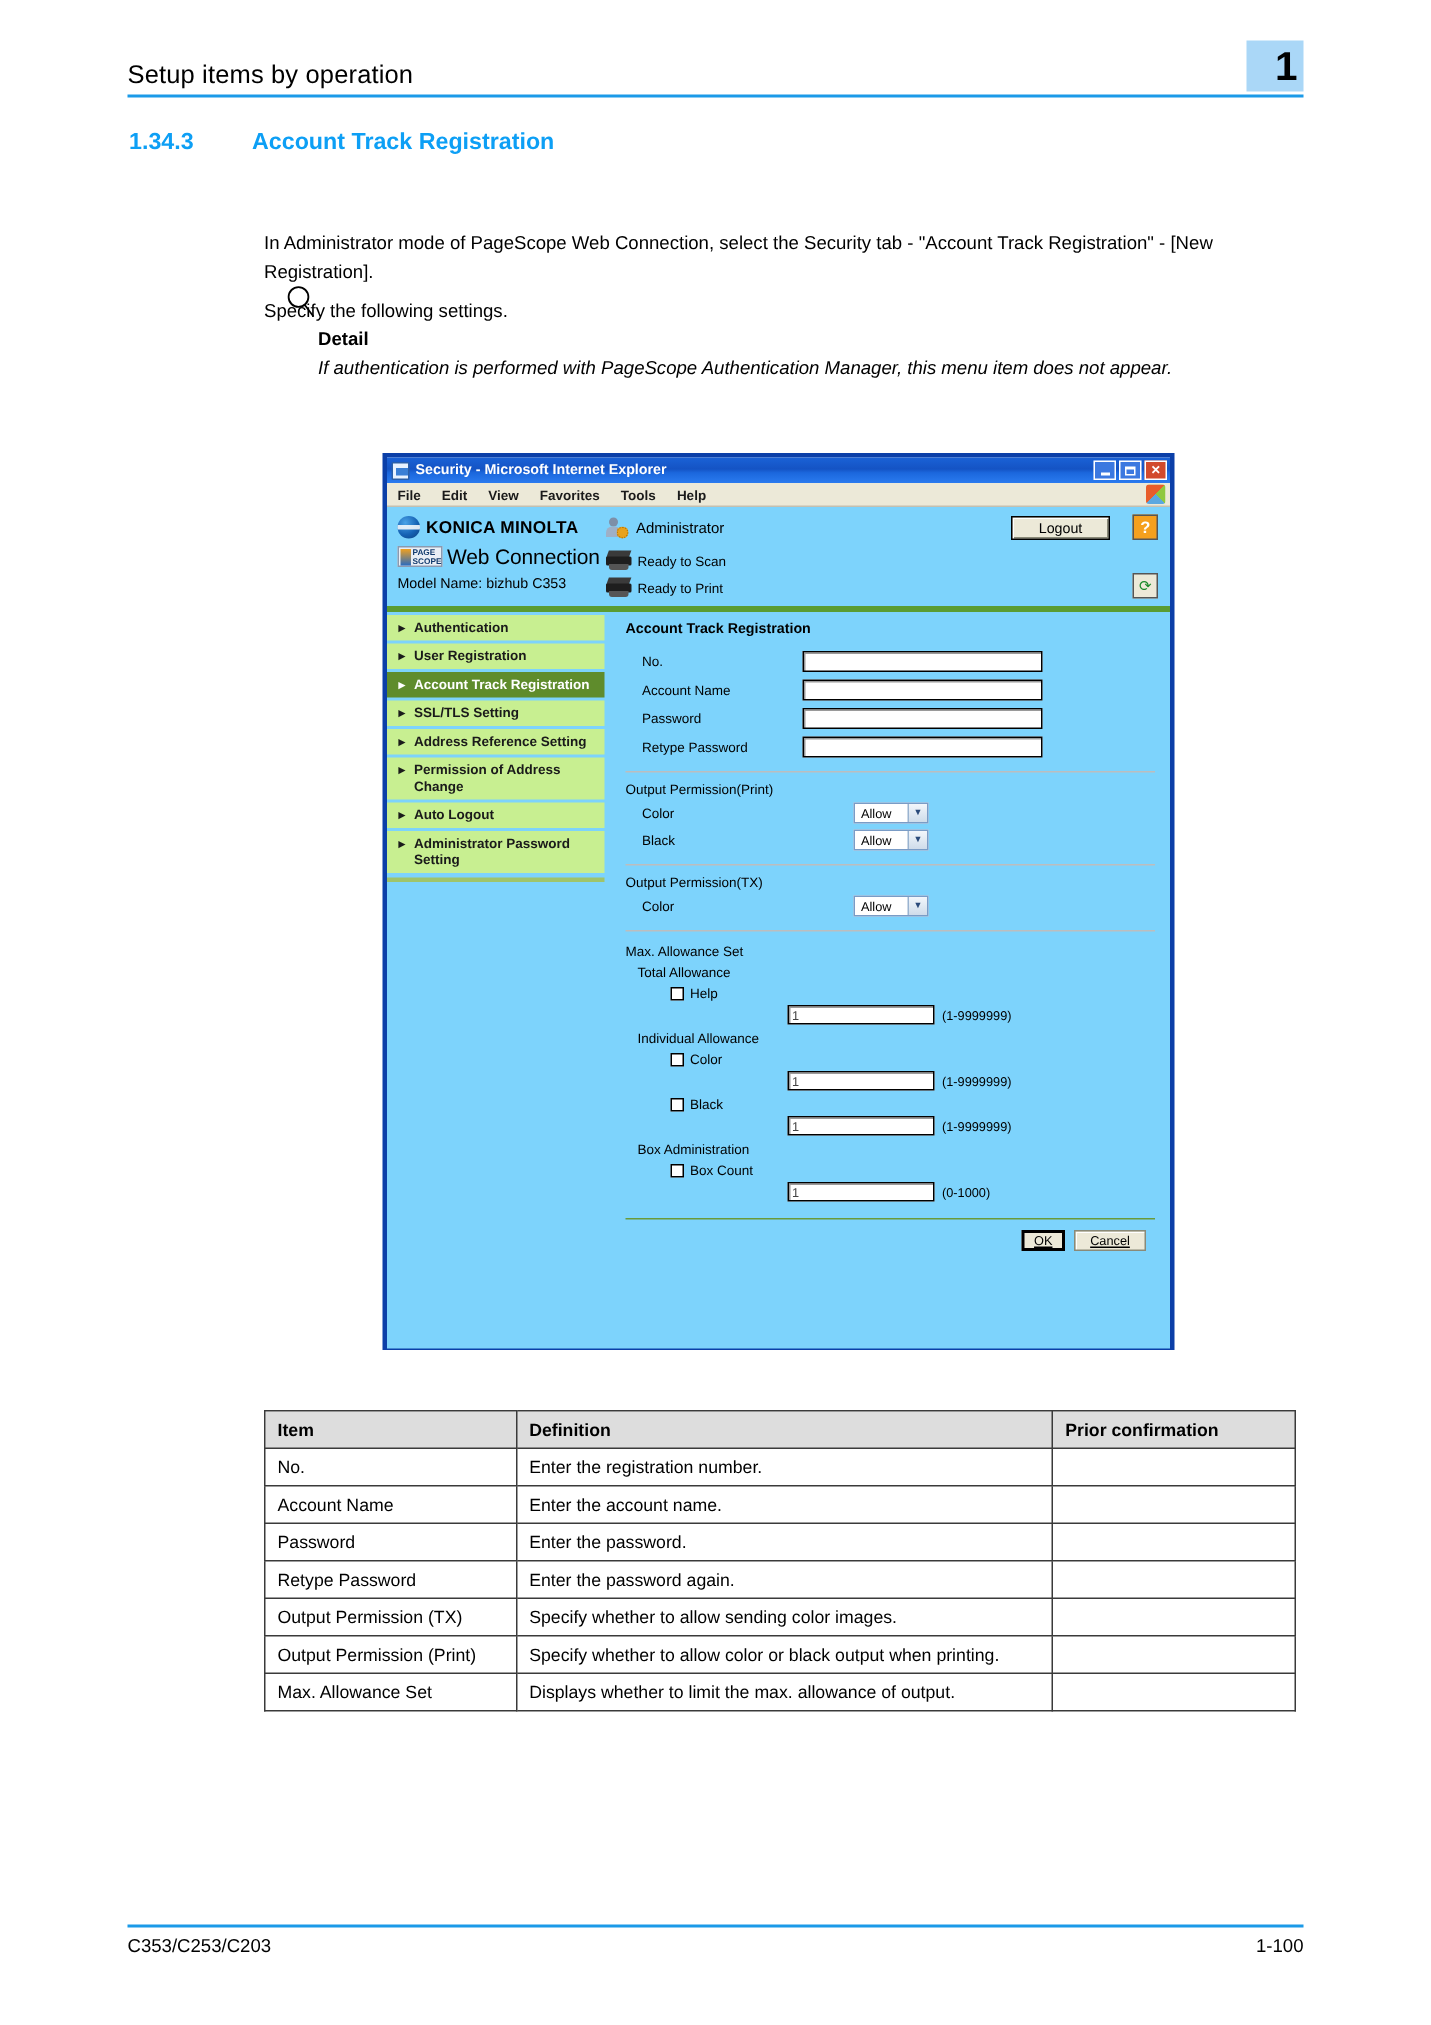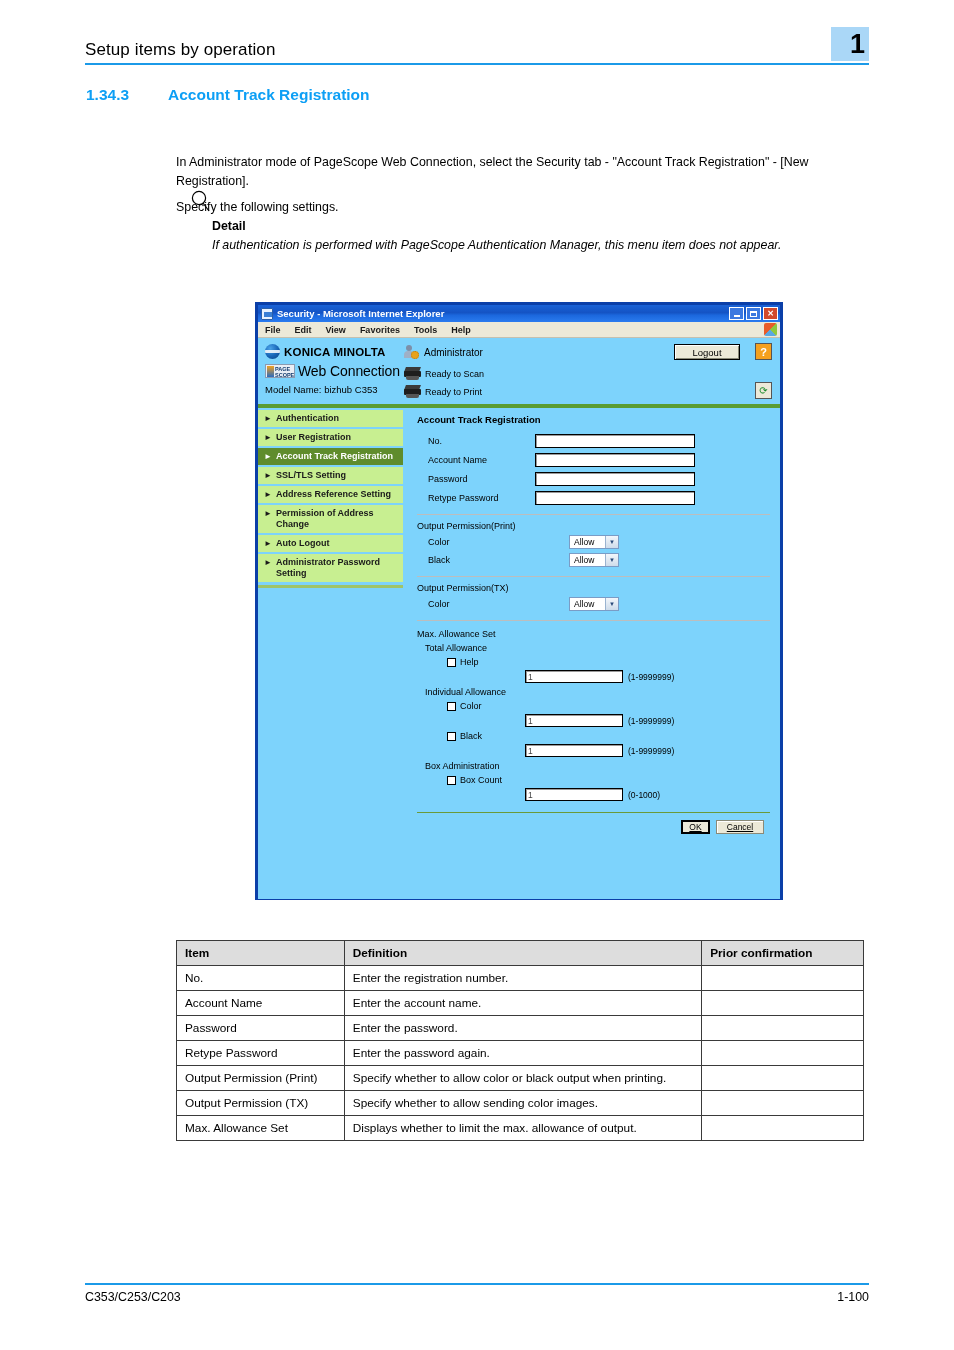--- a/index.html
+++ b/index.html
@@ -502,27 +502,27 @@
       <td>Password</td>
       <td>Enter the password.</td>
       <td></td>
     </tr>
     <tr>
       <td>Retype Password</td>
       <td>Enter the password again.</td>
       <td></td>
     </tr>
     <tr>
+      <td>Output Permission (TX)</td>
+      <td>Specify whether to allow sending color images.</td>
+      <td></td>
+    </tr>
+    <tr>
       <td>Output Permission (Print)</td>
       <td>Specify whether to allow color or black output when printing.</td>
-      <td></td>
-    </tr>
-    <tr>
-      <td>Output Permission (TX)</td>
-      <td>Specify whether to allow sending color images.</td>
       <td></td>
     </tr>
     <tr>
       <td>Max. Allowance Set</td>
       <td>Displays whether to limit the max. allowance of output.</td>
       <td></td>
     </tr>
   </tbody>
 </table>
 

